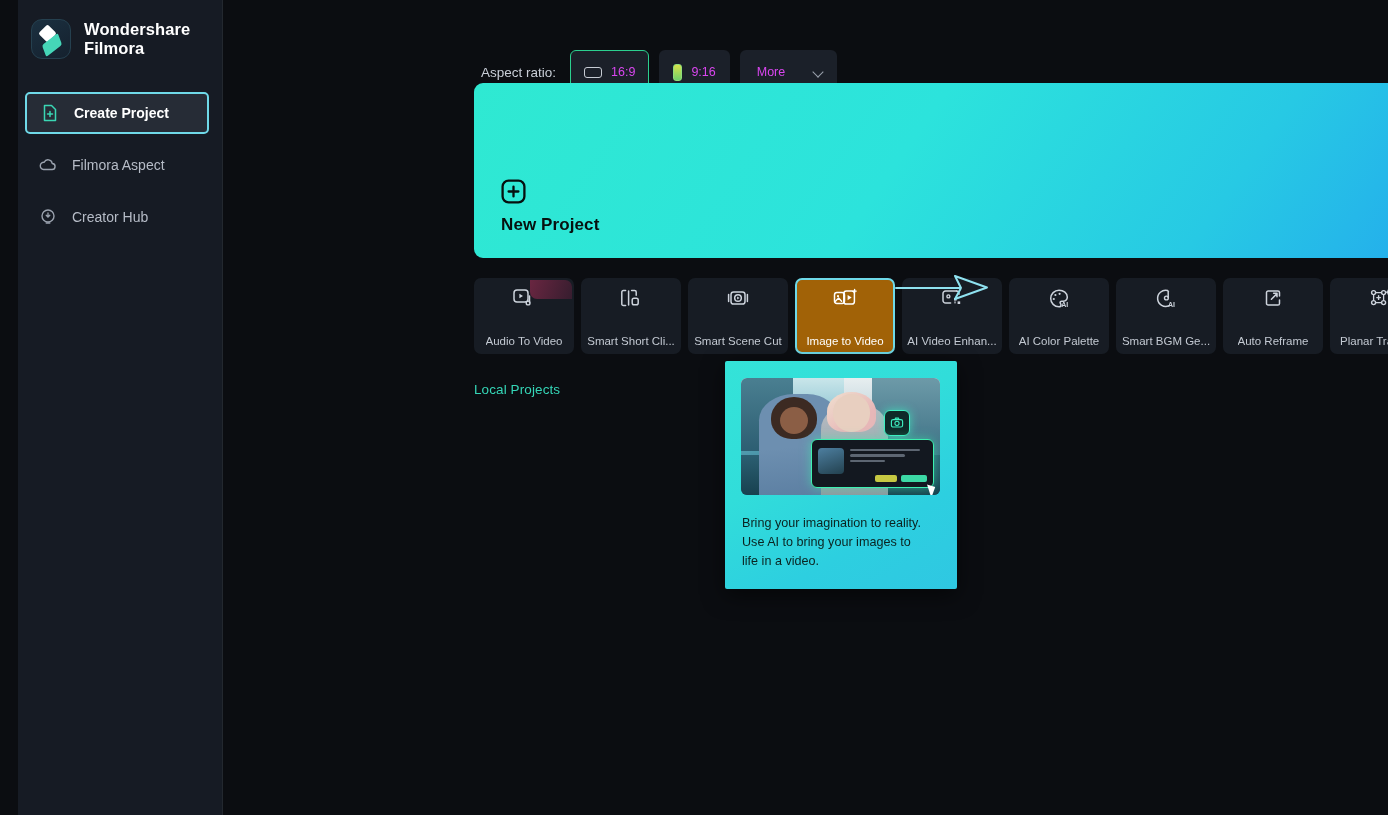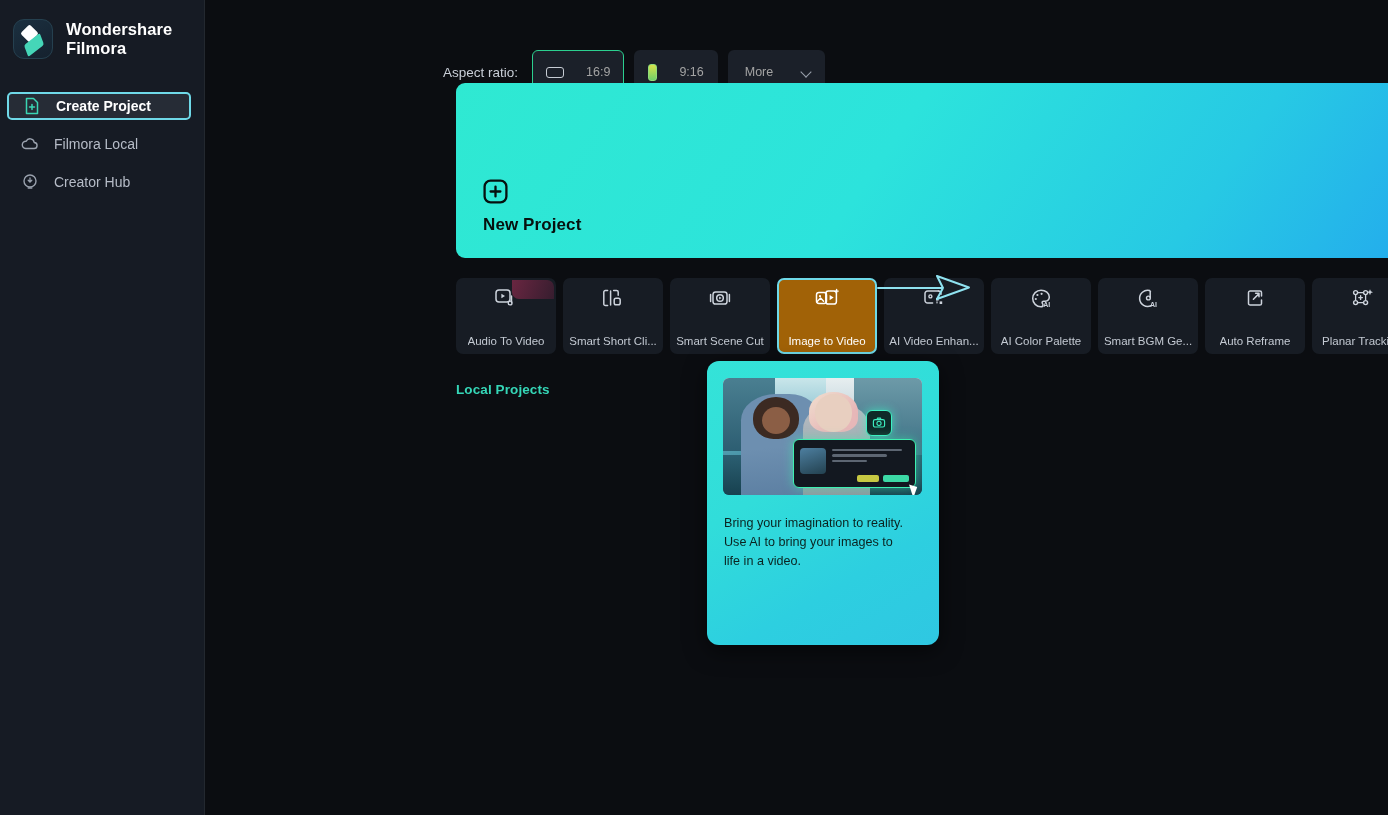--- a/index.html
+++ b/index.html
@@ -3,21 +3,21 @@
 <meta charset="utf-8">
 <title>Wondershare Filmora</title>
 <style>
   * { box-sizing: border-box; margin: 0; padding: 0; }
   html, body {
     width: 1388px; height: 815px;
     background: #0b0d11;
     font-family: "Liberation Sans", sans-serif;
     overflow: hidden;
   }
-  .app { position: relative; width: 1388px; height: 815px; display: flex; background: #0b0d11; }
+  .app { position: relative; width: 1388px; height: 815px; display: flex; background: #0b0d11; padding-left: 18px; }
 
   
   .sidebar {
     width: 205px; height: 815px;
     background: #161b24;
     border-right: 1px solid #23282f;
     flex: 0 0 205px;
     position: relative;
   }
   .brand { display: flex; align-items: center; gap: 13px; padding: 19px 0 0 13px; }
@@ -36,50 +36,50 @@
     left: 10px; top: 19px; transform: rotate(-38deg) skewX(-18deg); border-radius: 2px;
   }
   .brand-name {
     color: #ffffff; font-size: 16.5px; font-weight: 700; line-height: 19px;
     letter-spacing: .1px; white-space: pre-line;
   }
 
   .nav { margin-top: 33px; padding: 0 5px; }
   .nav-item {
     display: flex; align-items: center; gap: 14px;
-    height: 28px; padding-left: 13px; margin-bottom: 10px;
+    height: 42px; padding-left: 13px; margin-bottom: 10px;
     border-radius: 5px; cursor: pointer;
     color: #b6bcc7; font-size: 14px;
     border: 2px solid transparent;
   }
   .nav-item .ico { width: 20px; height: 20px; flex: 0 0 20px; display: block; }
   .nav-item.active {
     background: #262c36;
     border: 2px solid #6fd9e8;
     color: #ffffff;
     font-weight: 600;
     width: 184px;
     margin-left: 2px;
   }
   .nav-item.active .lbl { color: #ffffff; }
   .lbl { line-height: 1; }
 
   
   .main { flex: 1; height: 815px; position: relative; background: #0b0d11; overflow: hidden; }
 
   .ratio-row {
-    position: absolute; left: 238px; top: 50px;
+    position: absolute; left: 258px; top: 50px;
     display: flex; align-items: center; gap: 10px;
   }
   .ratio-label { color: #c9ced7; font-size: 13.5px; margin-right: 4px; }
   .ratio-btn {
     height: 44px; min-width: 68px; padding: 0 13px;
     background: #1b2029; border-radius: 6px;
-    display: flex; align-items: center; justify-content: center; gap: 22px;
-    color: #a3a3a3; font-size: 12.5px; cursor: pointer;
+    display: flex; align-items: center; justify-content: center; gap: 9px;
+    color: #d946ef; font-size: 12.5px; cursor: pointer;
     border: 1px solid transparent;
   }
   .ratio-btn.selected { border: 1px solid #2bcf8f; background: #1b2029; }
   .ratio-btn.more { min-width: 97px; justify-content: space-between; padding: 0 12px 0 16px; }
   .gl-land {
     width: 18px; height: 11px; border: 1.6px solid #c7ccd4; border-radius: 3px; display:block;
   }
   .gl-port {
     width: 9px; height: 17px; border-radius: 3px; display:block;
     background: linear-gradient(180deg,#d8e24a 0%, #6fd06a 100%);
@@ -129,28 +129,28 @@
   }
 
   
   .arrow-ann {
     position: absolute; left: 672px; top: 272px; width: 94px; height: 30px;
     pointer-events: none;
   }
 
   .local-projects {
     position: absolute; left: 251px; top: 382px;
-    color: #35d6b7; font-size: 13.5px; font-weight: 700; letter-spacing: .1px;
+    color: #35d6b7; font-size: 13.5px; font-weight: 400; letter-spacing: .1px;
   }
 
   
   .tip {
     position: absolute; left: 502px; top: 361px;
-    width: 232px; height: 284px;
-    border-radius: 12px; overflow: hidden;
+    width: 232px; height: 228px;
+    border-radius: 2px; overflow: hidden;
     background: linear-gradient(150deg,#34e3d8 0%, #31ddda 40%, #2dcfe0 72%, #2fc7e2 100%);
     box-shadow: 0 6px 22px rgba(0,0,0,.55);
   }
   .tip-img {
     position: absolute; left: 16px; top: 17px; width: 199px; height: 117px;
     border-radius: 6px; overflow: hidden;
     background:
       radial-gradient(circle at 78% 30%, rgba(120,220,230,.50) 0 9px, transparent 10px),
       radial-gradient(circle at 88% 52%, rgba(255,120,170,.45) 0 6px, transparent 7px),
       radial-gradient(circle at 22% 22%, rgba(140,240,235,.35) 0 8px, transparent 9px),
@@ -245,21 +245,21 @@
         </span>
         <span class="lbl">Create Project</span>
       </div>
 
       <div class="nav-item">
         <span class="ico">
           <svg viewBox="0 0 20 20" width="20" height="20" fill="none">
             <path d="M5.6 14.5h8.3a3 3 0 0 0 .3-6 4.2 4.2 0 0 0-8-1.2 3.2 3.2 0 0 0-.6 7.2z" stroke="#9aa2ae" stroke-width="1.4" stroke-linejoin="round"></path>
           </svg>
         </span>
-        <span class="lbl">Filmora Local</span>
+        <span class="lbl">Filmora Aspect</span>
       </div>
 
       <div class="nav-item">
         <span class="ico">
           <svg viewBox="0 0 20 20" width="20" height="20" fill="none">
             <circle cx="10" cy="9" r="6" stroke="#9aa2ae" stroke-width="1.4"></circle>
             <path d="M10 6v4M8.2 8.2 10 10l1.8-1.8" stroke="#9aa2ae" stroke-width="1.3" stroke-linecap="round"></path>
             <path d="M8.2 16h3.6" stroke="#9aa2ae" stroke-width="1.4" stroke-linecap="round"></path>
           </svg>
         </span>

